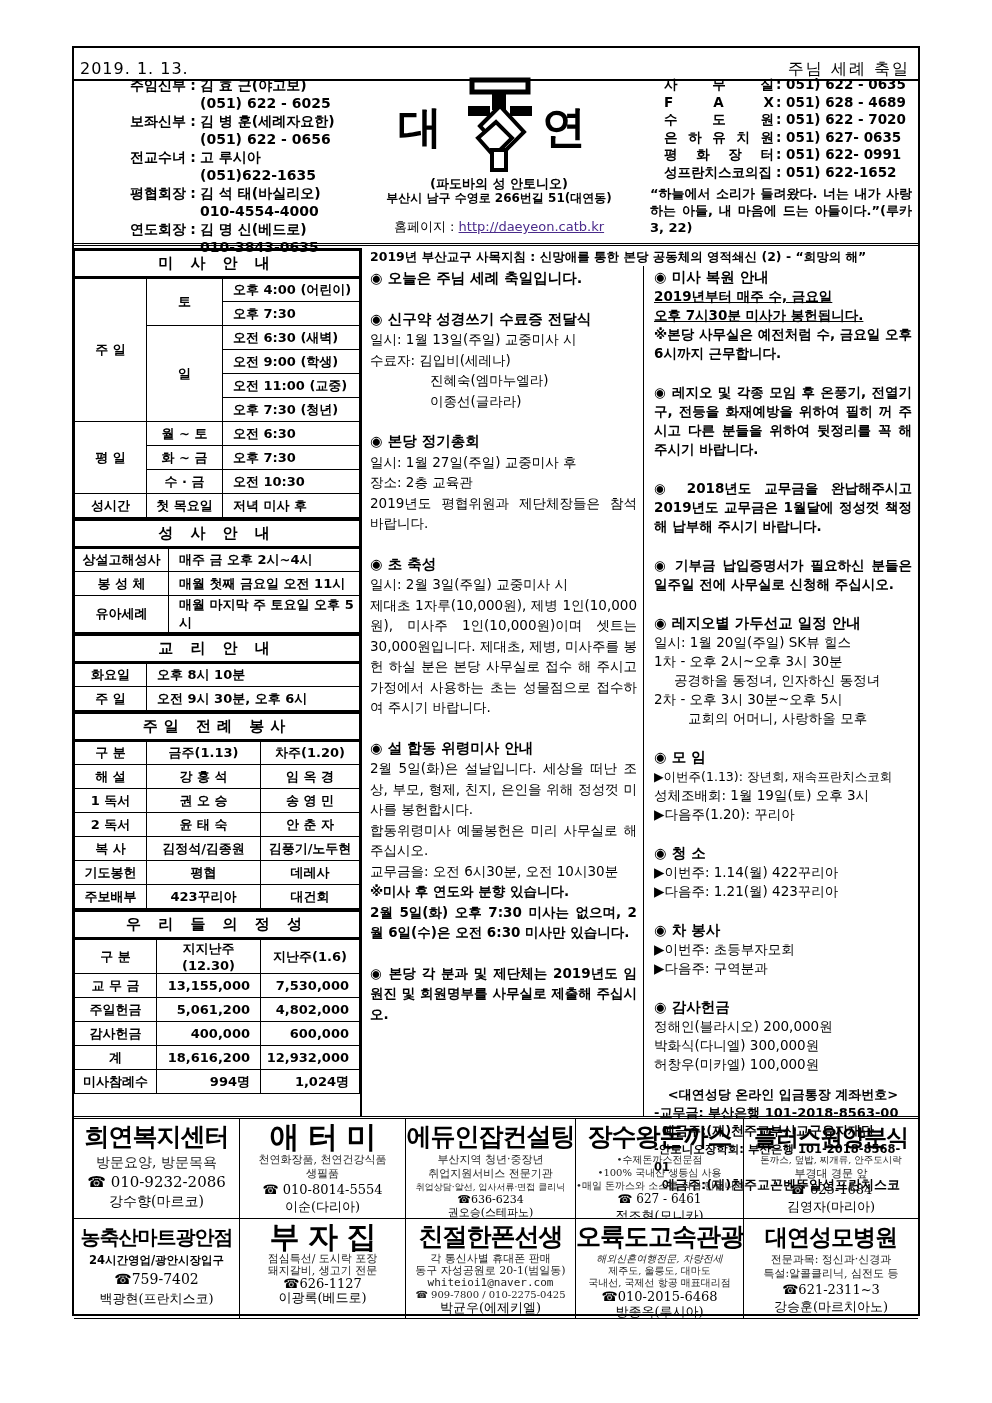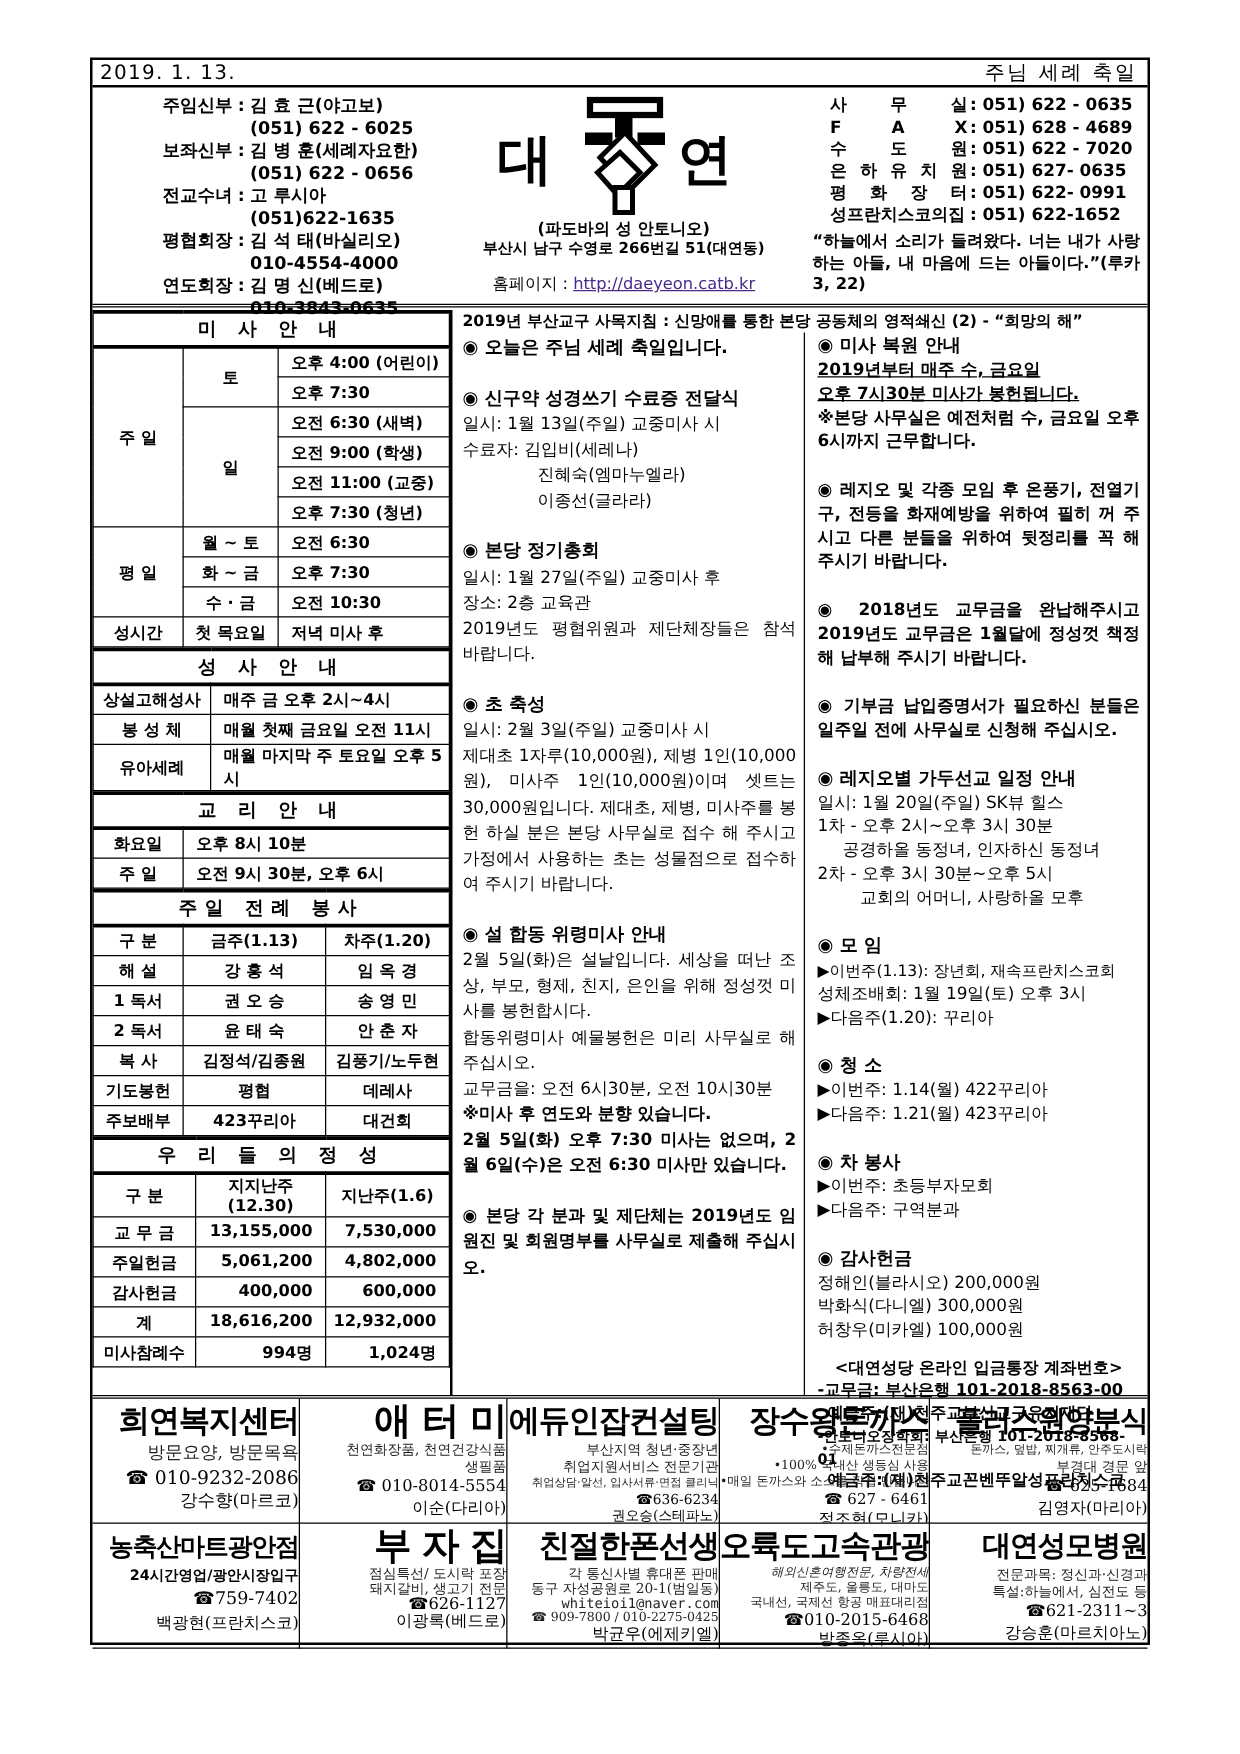--- a/index.html
+++ b/index.html
@@ -1,21 +1,21 @@
 <!DOCTYPE html>
 <html><head>
 <meta charset="utf-8">
 <style>
   * { box-sizing: border-box; margin: 0; padding: 0; }
   html, body { width: 992px; height: 1403px; background: #fff; }
   body { font-family: "DejaVu Sans", "Liberation Sans", sans-serif; color: #000; position: relative; overflow: hidden; }
   .page { position: absolute; left: 72px; top: 46px; width: 848px; height: 1270px; border: 2px solid #000; }
 
   
-  .datebar { position: absolute; left: 0; top: 0; width: 844px; height: 22px; border-bottom: 2px solid #000; font-size: 16px; line-height: 20px; }
+  .datebar { position: absolute; left: 0; top: 11px; width: 844px; height: 22px; border-bottom: 2px solid #000; font-size: 16px; line-height: 20px; }
   .datebar .date { position: absolute; left: 6px; top: 0; letter-spacing: 1px; }
   .datebar .feast { position: absolute; right: 8px; top: 0; letter-spacing: 2px; }
 
   
   .header { position: absolute; left: 0; top: 22px; width: 844px; height: 176px; border-bottom: 3px double #000; }
   .clergy { position: absolute; left: 20px; top: 6px; width: 270px; font-size: 14px; line-height: 18px; font-weight: bold; }
   .clergy .row { display: flex; }
   .clergy .role { width: 92px; text-align: right; }
   .clergy .colon { width: 14px; text-align: center; }
   .clergy .sub { padding-left: 106px; font-weight: bold; }
@@ -50,21 +50,21 @@
   .just { text-align: justify; }
   .bold { font-weight: bold; }
   .u { text-decoration: underline; }
   .indent1 { padding-left: 60px; }
   .indent2 { padding-left: 20px; }
   .indent3 { padding-left: 34px; }
   .acct { font-weight: bold; font-size: 13px; line-height: 18px; }
 
   
   .ads { position: absolute; left: 0; top: 1068px; width: 844px; height: 200px; border-top: 3px double #000; display: grid; grid-template-columns: 166px 166px 170px 168px 174px; grid-template-rows: 100px 100px; }
-  .ad { border-right: 1px solid #000; border-bottom: 1px solid #000; text-align: right; overflow: hidden; padding-top: 2px; font-family: "DejaVu Serif", serif; }
+  .ad { border-right: 1px solid #000; border-bottom: 1px solid #000; text-align: center; overflow: hidden; padding-top: 2px; font-family: "DejaVu Serif", serif; }
   .ad:nth-child(5n) { border-right: none; }
   .ad .name { font-family: "DejaVu Sans", sans-serif; font-weight: bold; font-size: 25px; line-height: 32px; letter-spacing: -1px; white-space: nowrap; }
   .ad .line { font-size: 11px; line-height: 14px; color: #222; white-space: nowrap; }
   .ad .sm { font-size: 9px; line-height: 12px; }
   .ad .tel { font-size: 13px; line-height: 17px; }
   .ad .person { font-size: 13px; line-height: 17px; }
   .ad .bline { font-family: "DejaVu Sans", sans-serif; font-weight: bold; font-size: 11.5px; line-height: 15px; }
 </style>
 </head>
 <body>
@@ -492,19 +492,19 @@
       <div class="name">오륙도고속관광</div>
       <div class="line" style="font-size:10px;line-height:12px;font-style:italic;">해외신혼여행전문, 차량전세</div>
       <div class="line" style="font-size:10px;line-height:12px;">제주도, 울릉도, 대마도</div>
       <div class="line" style="font-size:10px;line-height:12px;">국내선, 국제선 항공 매표대리점</div>
       <div class="tel" style="line-height:15px;">☎010-2015-6468</div>
       <div class="person" style="line-height:15px;">방종옥(루시아)</div>
     </div>
     <div class="ad">
       <div class="name" style="font-size:23px;">대연성모병원</div>
       <div class="line">전문과목: 정신과·신경과</div>
-      <div class="line">특설:하늘에서, 심전도 등</div>
+      <div class="line">특설:알콜클리닉, 심전도 등</div>
       <div class="tel">☎621-2311~3</div>
       <div class="person">강승훈(마르치아노)</div>
     </div>
   </div>
 
 </div>
 
 </body></html>

